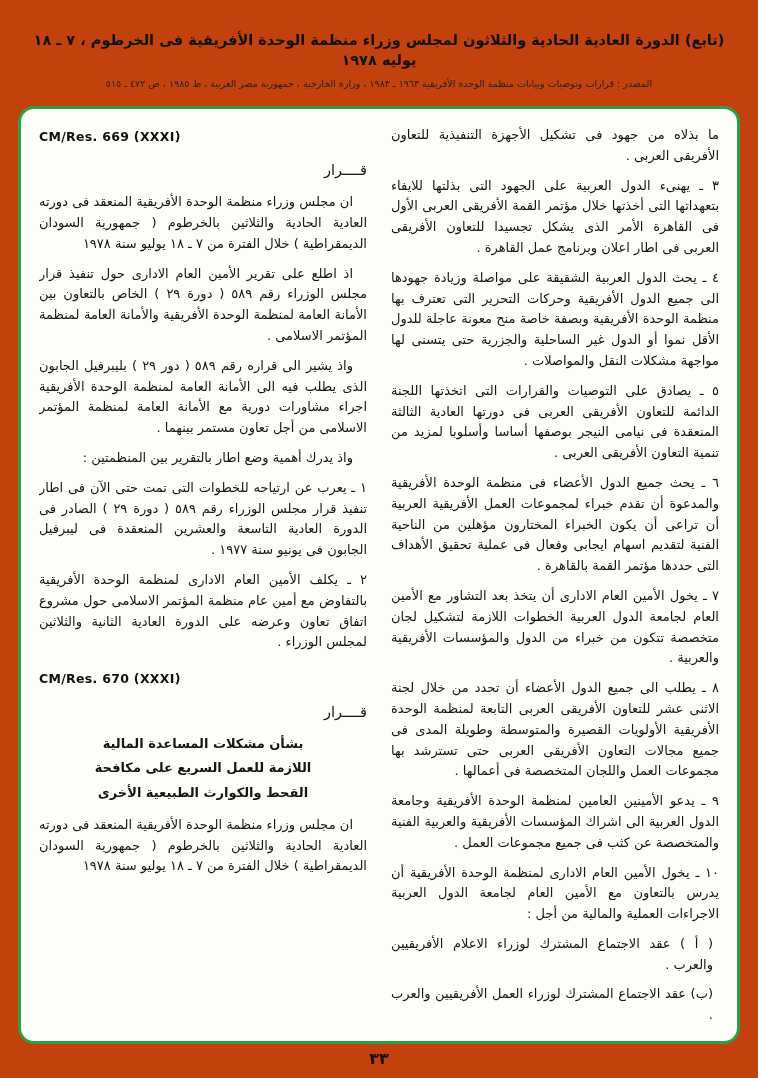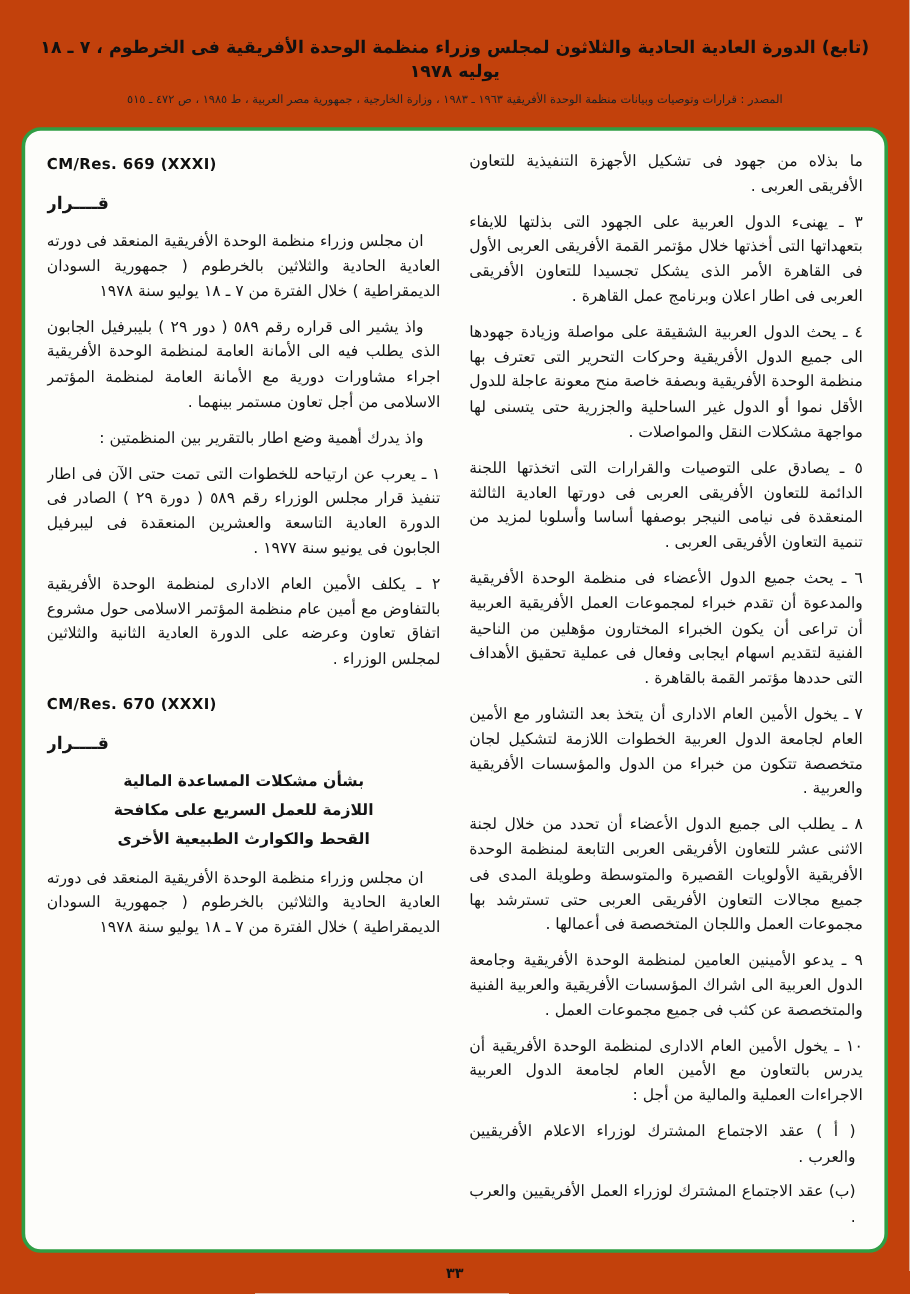--- a/index.html
+++ b/index.html
@@ -72,42 +72,42 @@
     direction: ltr;
     text-align: left;
     font-size: 12.5px;
     letter-spacing: 0.3px;
     margin: 2px 0 12px;
     color: #101010;
     font-weight: bold;
   }
   .res-id.second { margin-top: 16px; }
   .res-kind {
-    text-align: left;
-    font-weight: bold;
+    text-align: right;
+    font-weight: normal;
     font-size: 14.5px;
     margin: 4px 0 10px;
     letter-spacing: 1px;
   }
   .res-title {
     text-align: center;
     font-weight: bold;
     font-size: 13px;
     line-height: 1.55;
     margin: 0 0 4px;
   }
   .res-title-block { margin-bottom: 12px; }
   .page-number {
     position: absolute;
     bottom: 10px;
     left: 0;
     width: 100%;
     text-align: center;
     font-weight: bold;
-    font-size: 12px;
+    font-size: 16px;
     color: #111;
   }
 </style>
 </head>
 <body>
 
 <div class="page">
 
   <header class="page-header">
     <div class="header-title">(تابع) الدورة العادية الحادية والثلاثون لمجلس وزراء منظمة الوحدة الأفريقية فى الخرطوم ، ٧ ـ ١٨ يوليه ١٩٧٨</div>
@@ -128,20 +128,21 @@
         <p class="para">٩ ـ يدعو الأمينين العامين لمنظمة الوحدة الأفريقية وجامعة الدول العربية الى اشراك المؤسسات الأفريقية والعربية الفنية والمتخصصة عن كثب فى جميع مجموعات العمل .</p>
         <p class="para">١٠ ـ يخول الأمين العام الادارى لمنظمة الوحدة الأفريقية أن يدرس بالتعاون مع الأمين العام لجامعة الدول العربية الاجراءات العملية والمالية من أجل :</p>
         <p class="para subitem">( أ ) عقد الاجتماع المشترك لوزراء الاعلام الأفريقيين والعرب .</p>
         <p class="para subitem">(ب) عقد الاجتماع المشترك لوزراء العمل الأفريقيين والعرب .</p>
       </section>
 
       <section class="col">
         <div class="res-id">CM/Res. 669 (XXXI)</div>
         <h2 class="res-kind">قــــرار</h2>
         <p class="para indent">ان مجلس وزراء منظمة الوحدة الأفريقية المنعقد فى دورته العادية الحادية والثلاثين بالخرطوم ( جمهورية السودان الديمقراطية ) خلال الفترة من ٧ ـ ١٨ يوليو سنة ١٩٧٨</p>
+        <p class="para indent">اذ اطلع على تقرير الأمين العام الادارى حول تنفيذ قرار مجلس الوزراء رقم ٥٨٩ ( دورة ٢٩ ) الخاص بالتعاون بين الأمانة العامة لمنظمة الوحدة الأفريقية والأمانة العامة لمنظمة المؤتمر الاسلامى .</p>
         <p class="para indent">واذ يشير الى قراره رقم ٥٨٩ ( دور ٢٩ ) بليبرفيل الجابون الذى يطلب فيه الى الأمانة العامة لمنظمة الوحدة الأفريقية اجراء مشاورات دورية مع الأمانة العامة لمنظمة المؤتمر الاسلامى من أجل تعاون مستمر بينهما .</p>
         <p class="para indent">واذ يدرك أهمية وضع اطار بالتقرير بين المنظمتين :</p>
         <p class="para">١ ـ يعرب عن ارتياحه للخطوات التى تمت حتى الآن فى اطار تنفيذ قرار مجلس الوزراء رقم ٥٨٩ ( دورة ٢٩ ) الصادر فى الدورة العادية التاسعة والعشرين المنعقدة فى ليبرفيل الجابون فى يونيو سنة ١٩٧٧ .</p>
         <p class="para">٢ ـ يكلف الأمين العام الادارى لمنظمة الوحدة الأفريقية بالتفاوض مع أمين عام منظمة المؤتمر الاسلامى حول مشروع اتفاق تعاون وعرضه على الدورة العادية الثانية والثلاثين لمجلس الوزراء .</p>
 
         <div class="res-id second">CM/Res. 670 (XXXI)</div>
         <h2 class="res-kind">قــــرار</h2>
         <div class="res-title-block">
           <h3 class="res-title">بشأن مشكلات المساعدة المالية</h3>
           <h3 class="res-title">اللازمة للعمل السريع على مكافحة</h3>

